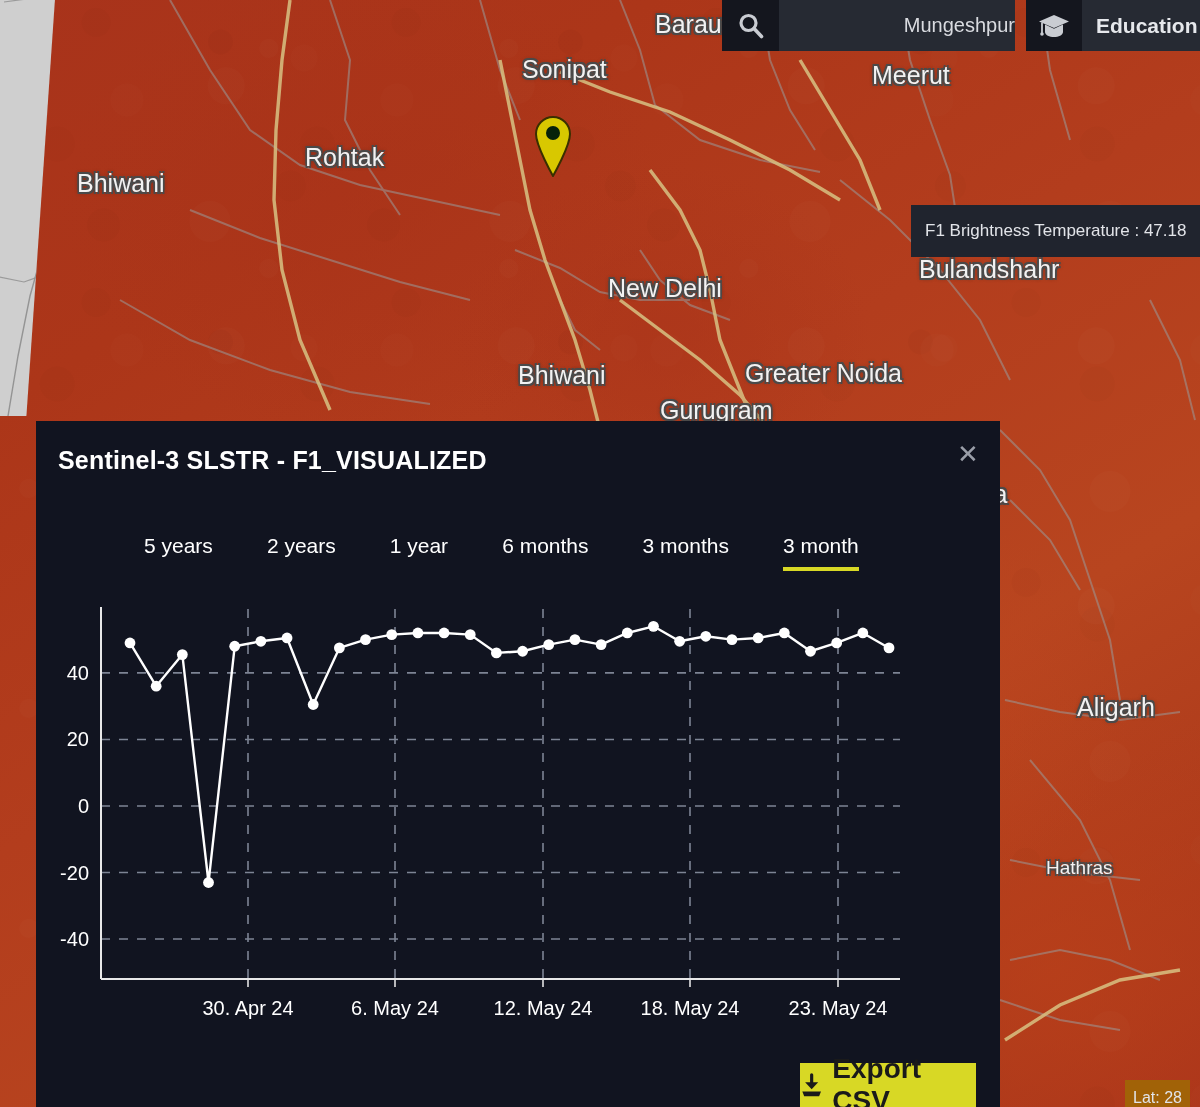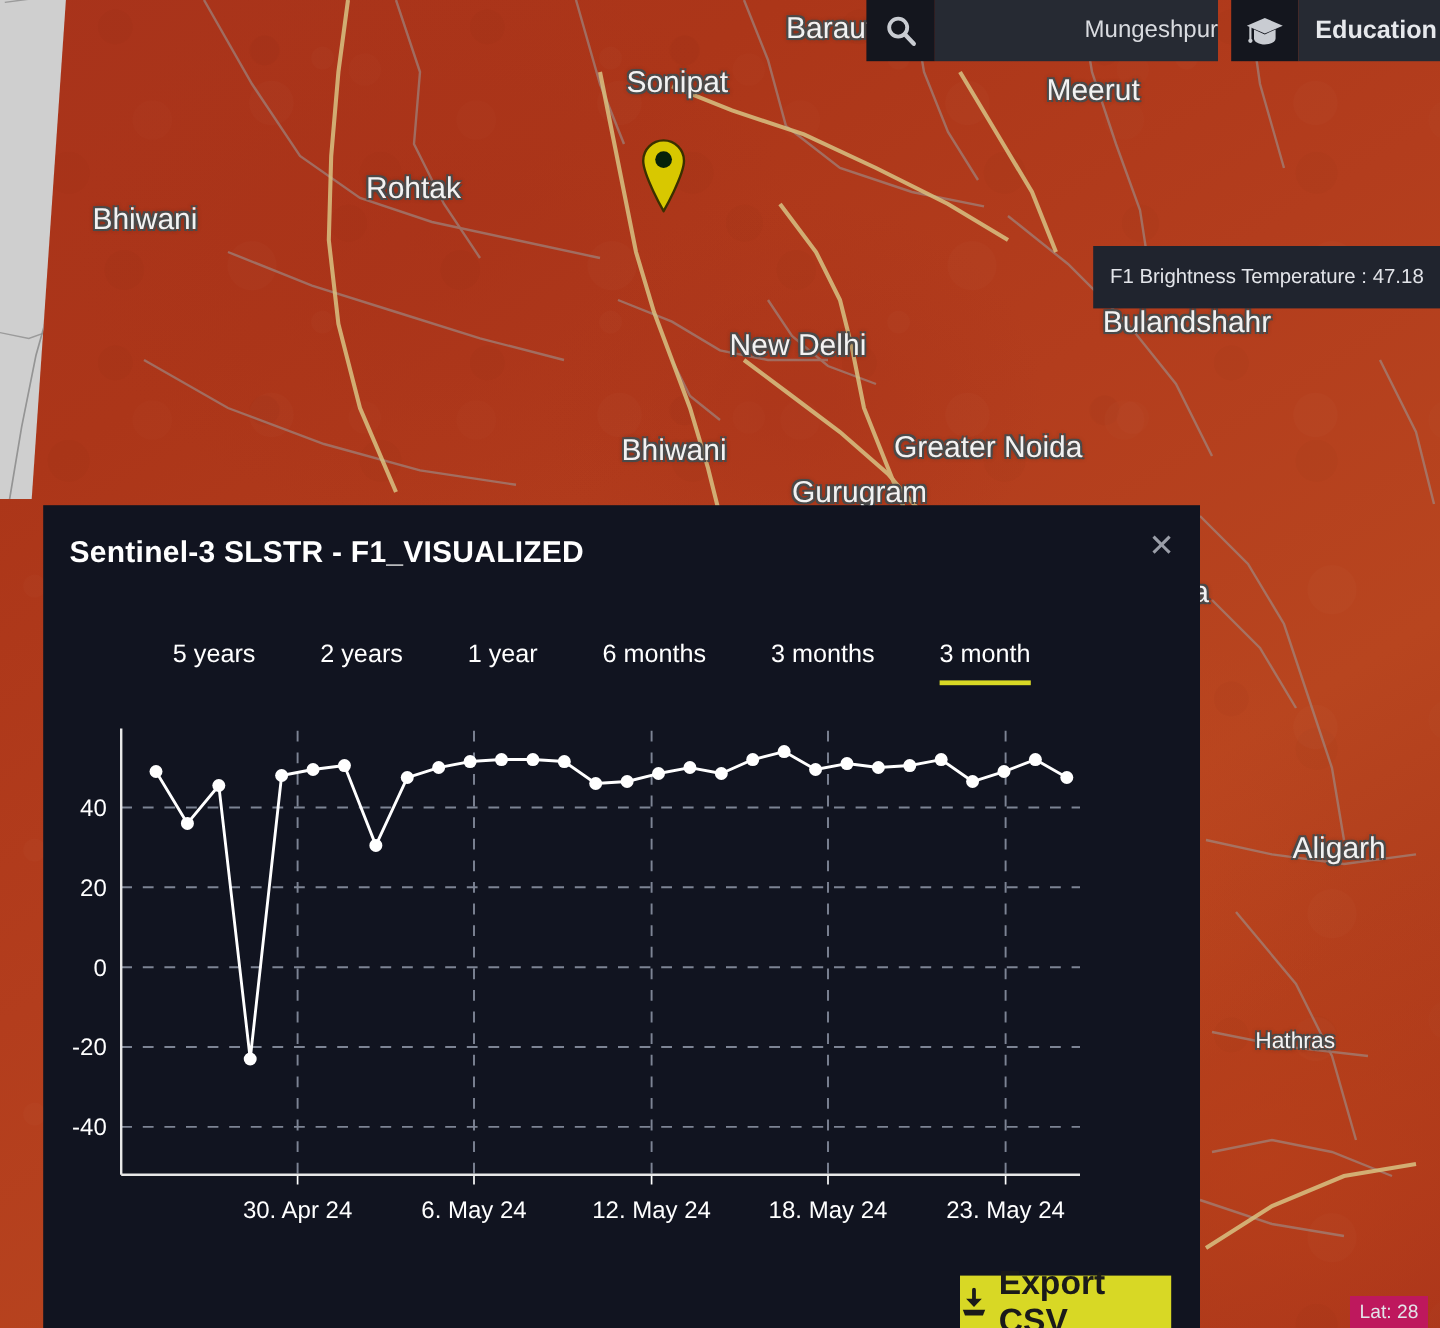--- a/index.html
+++ b/index.html
@@ -78,22 +78,22 @@
     display:flex;align-items:center;padding:0 12px 0 14px;white-space:nowrap;
   }
   
   .map-tooltip{
     position:absolute;left:911px;top:205px;height:52px;
     background:#20242e;color:#e2e4e9;font-size:17px;
     display:flex;align-items:center;padding:0 16px 0 14px;white-space:nowrap;
   }
   .latlon-box{
     position:absolute;left:1125px;top:1080px;height:27px;
-    background:#be185d;color:#e2e4e9;font-size:16px;
-    display:flex;align-items:center;padding:0 8px;white-space:nowrap;
+    background:#a16207;color:#e2e4e9;font-size:16px;
+    display:flex;align-items:flex-end;padding:0 8px;white-space:nowrap;
   }
   
   .panel{
     position:absolute;left:36px;top:421px;width:964px;height:686px;
     background:#111420;box-sizing:border-box;
   }
   .panel-title{
     position:absolute;left:22px;top:25px;color:#ffffff;
     font-size:25px;font-weight:bold;letter-spacing:.2px;
   }

